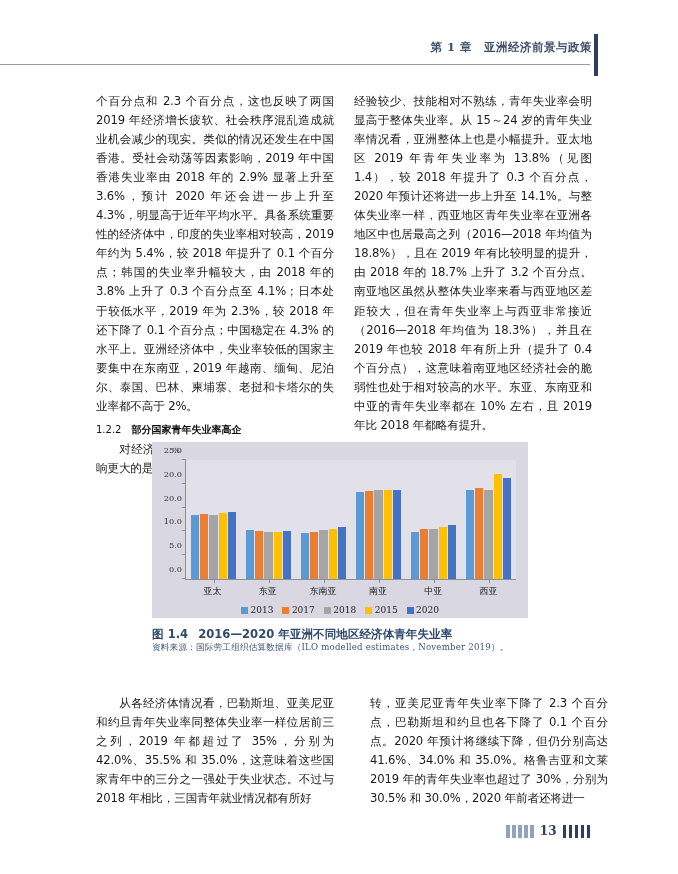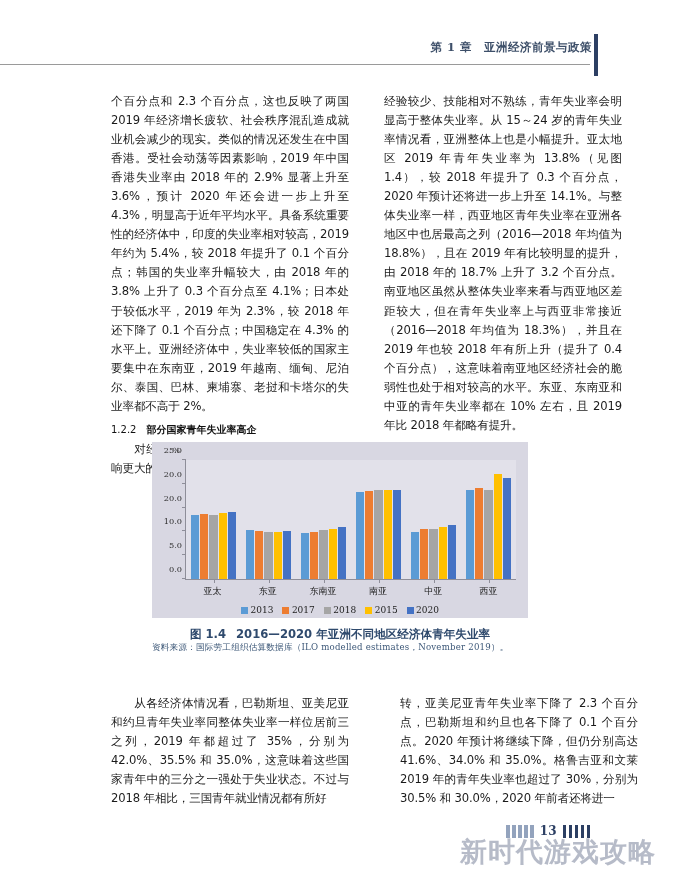--- a/index.html
+++ b/index.html
@@ -63,21 +63,20 @@
     position: absolute;
     left: 96px;
     right: 88px;
     top: 92px;
     display: flex;
     gap: 20px;
   }
   .col {
     width: 238px;
     flex: 0 0 238px;
-    margin-left: 15px;
   }
   p.body {
     margin: 0;
     font-size: 11.6px;
     line-height: 19.05px;
     color: #1a1a1a;
     text-align: justify;
     text-justify: inter-ideograph;
     font-family: "DejaVu Sans", "Liberation Sans", sans-serif;
     letter-spacing: -0.15px;
@@ -206,21 +205,21 @@
     font-family: "DejaVu Serif", "Liberation Serif", serif;
   }
   .swatch {
     width: 7px;
     height: 7px;
     display: inline-block;
   }
 
   .fig-caption {
     margin-top: 9px;
-    text-align: center;
+    text-align: left;
     font-size: 11.6px;
     font-weight: 700;
     color: #2f4a6d;
     font-family: "DejaVu Sans", "Liberation Sans", sans-serif;
   }
   .fig-caption .figno { margin-right: 10px; }
   .fig-source {
     font-size: 8.6px;
     color: #3d5878;
     font-family: "DejaVu Serif", "Liberation Serif", serif;
@@ -423,15 +422,14 @@
     <div class="pageno">13</div>
     <div class="bars">
       <i></i>
         <i></i>
         <i></i>
         <i></i>
         <i></i>
     </div>
   </div>
 
-  <div class="watermark">新时代游戏攻略</div>
 
 </div>
 
 </body></html>

